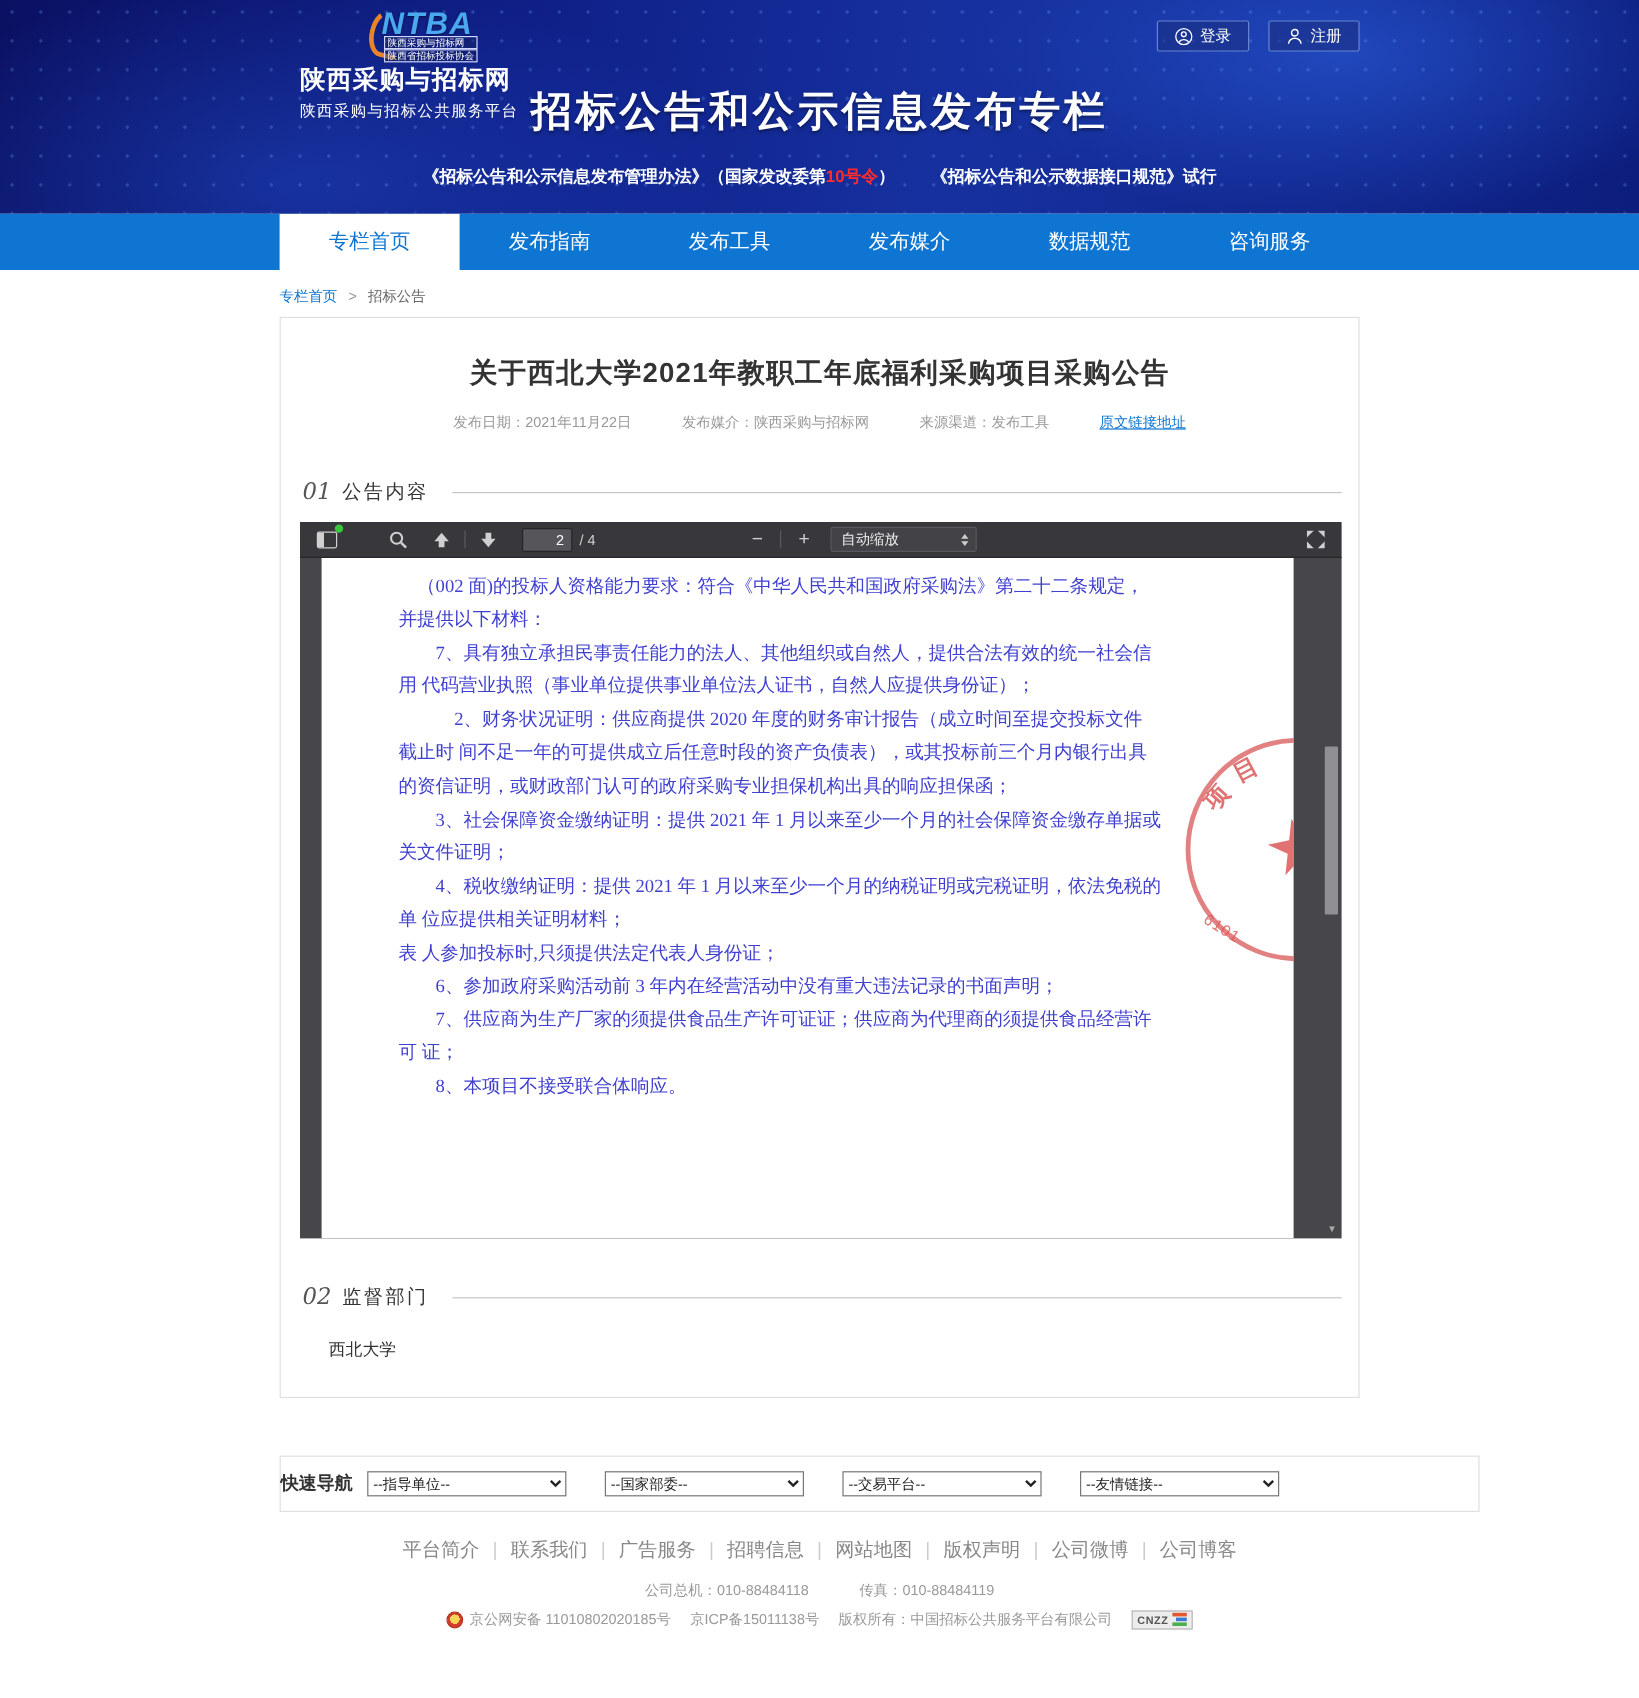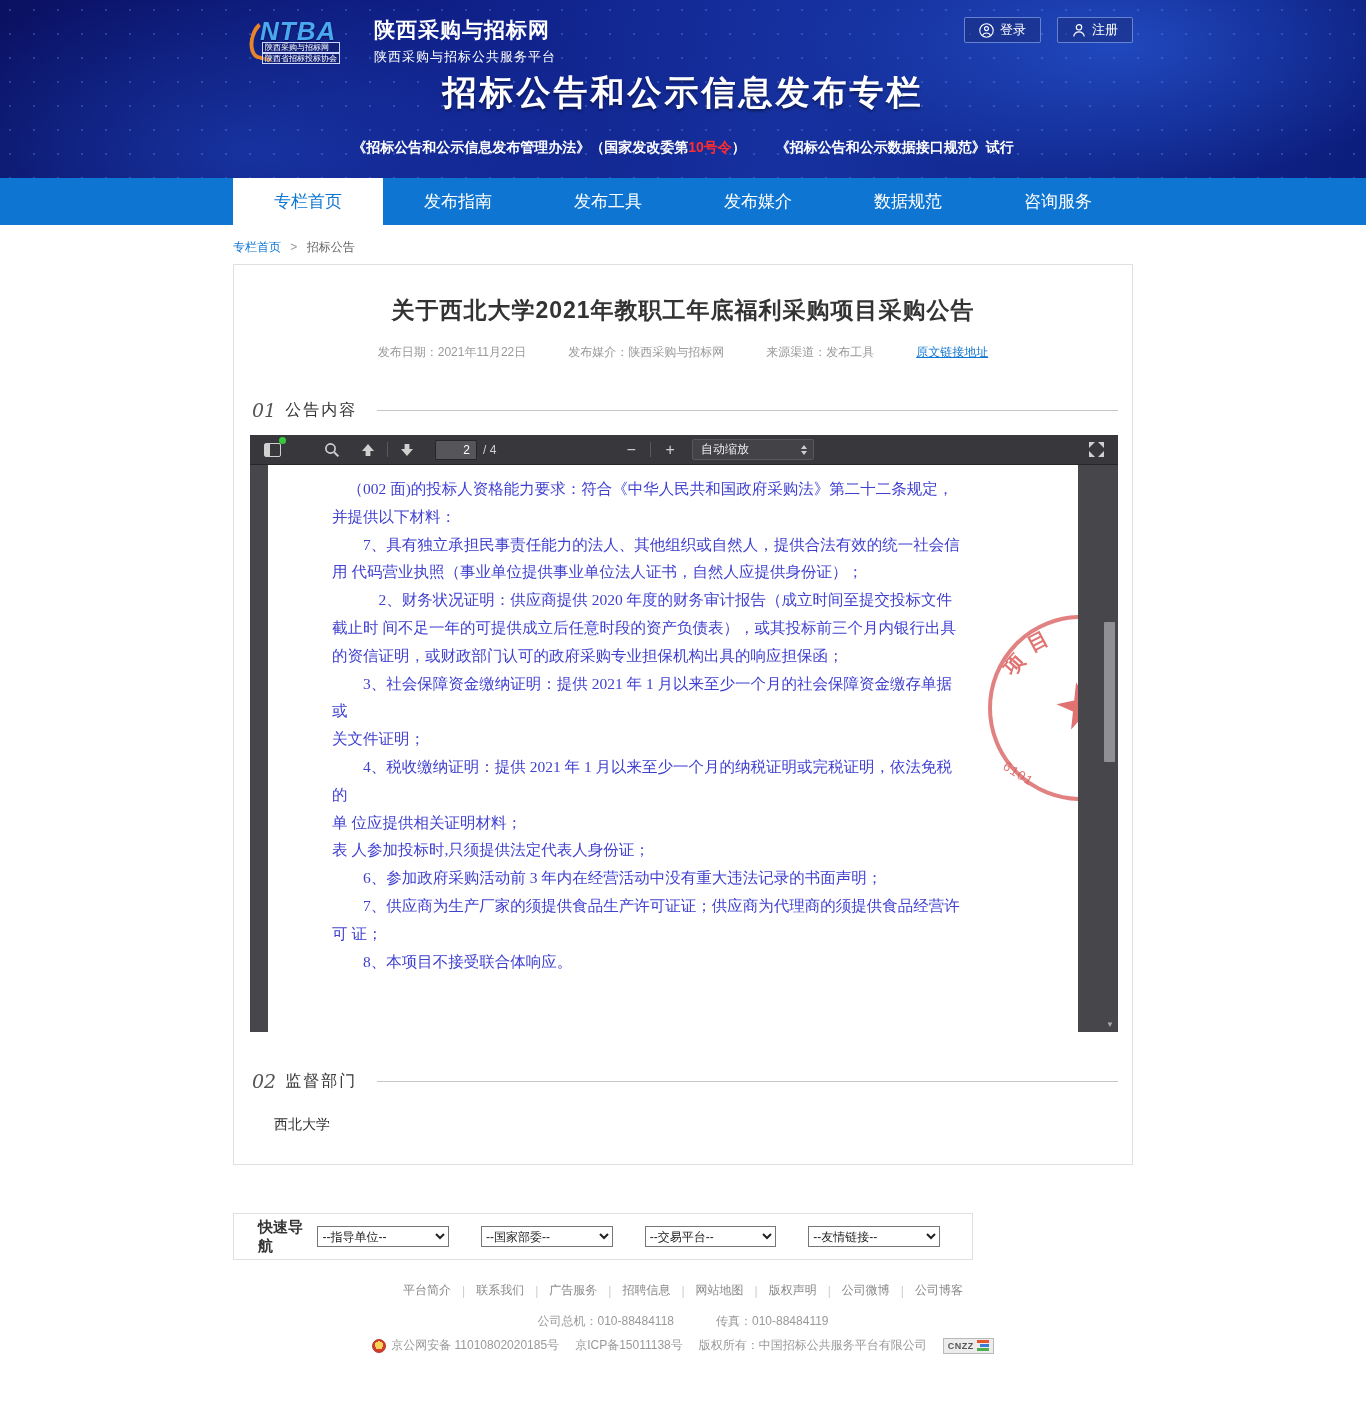--- a/index.html
+++ b/index.html
@@ -9,21 +9,21 @@
   
   .header {
     position:relative; height:178px; overflow:hidden;
     background:
       radial-gradient(circle 1.2px at 10px 10px, rgba(110,160,255,.28) 1.2px, transparent 1.6px),
       radial-gradient(ellipse 480px 220px at 82% 25%, rgba(45,100,230,.55), transparent 65%),
       radial-gradient(ellipse 560px 260px at 18% 85%, rgba(35,80,205,.45), transparent 65%),
       linear-gradient(100deg, #0a1162 0%, #0f1f87 32%, #16319f 58%, #0c1d7c 100%);
     background-size: 24px 24px, auto, auto, auto;
   }
-  .logo-row { position:absolute; top:16px; left:250px; display:flex; align-items:flex-start; }
+  .logo-row { position:absolute; top:4px; left:250px; display:flex; align-items:flex-end;flex-direction:column; }
   .logo-mark { position:relative; width:112px; height:48px; margin-right:12px; }
   .logo-swoosh {
     position:absolute; left:0; top:4px; width:26px; height:40px;
     border:4px solid #e8842a; border-right:none; border-radius:60% 0 0 60%;
     transform:rotate(14deg); border-top-color:transparent;
   }
   .logo-brand {
     position:absolute; left:10px; top:0; font-size:26px; font-weight:bold; font-style:italic;
     color:#49a8f0; letter-spacing:1px; text-shadow:0 1px 2px rgba(0,0,0,.5);
   }
@@ -114,52 +114,52 @@
   }
   .zoom-select-label { flex:1; }
   .spin { display:flex; flex-direction:column; gap:2px; }
   .spin i { display:block; width:0; height:0; border-left:3.5px solid transparent; border-right:3.5px solid transparent; }
   .spin .up { border-bottom:4px solid #cfcfcf; }
   .spin .dn { border-top:4px solid #cfcfcf; }
 
   .pdf-body { position:relative; height:567px; background:#47474b; overflow:hidden; }
   .pdf-page {
     position:absolute; left:18px; top:0; width:810px; height:567px; background:#fff;
-    overflow:hidden; padding:10px 112px 0 64px;
+    overflow:hidden; padding:10px 56px 0 64px;
   }
   .pdf-line {
     font-size:15.5px; line-height:27.8px; color:#3f3fd0; white-space:pre-wrap;
     font-family:"Liberation Serif", serif;
   }
   .pdf-scroll { position:absolute; right:2px; top:0; bottom:0; width:13px; }
   .pdf-thumb { position:absolute; right:1px; top:157px; width:11px; height:140px; background:#909094; border-radius:1px; cursor:pointer; }
   .scroll-down { position:absolute; right:2px; bottom:3px; font-size:8px; color:#aaa; cursor:pointer; }
 
   .seal { position:absolute; right:-96px; top:150px; width:186px; height:186px; opacity:.85; }
   .seal-ring { position:absolute; inset:0; border:4px solid rgba(211,70,70,.8); border-radius:50%; }
   .seal-star { position:absolute; left:50%; top:50%; transform:translate(-50%,-54%) rotate(-12deg); font-size:62px; color:rgba(211,60,60,.85); }
   .seal-char { position:absolute; font-size:20px; font-weight:bold; color:rgba(211,60,60,.85); }
   .seal-c1 { left:16px; top:36px; transform:rotate(-48deg); }
   .seal-c2 { left:40px; top:13px; transform:rotate(-28deg); }
   .seal-num { position:absolute; left:14px; bottom:20px; transform:rotate(32deg); font-size:13px; color:rgba(211,60,60,.85); letter-spacing:1px; }
 
   
   .quicknav {
-    width:740px; margin:48px 0 0 233px; border:1px solid #e0e0e0; height:47px;
-    display:flex; align-items:center; padding-left:24px;
+    width:1000px; margin:48px 0 0 233px; border:1px solid #e0e0e0; height:47px;
+    display:flex; align-items:center; padding-left:0;
   }
   .quicknav-label { font-size:15px; font-weight:bold; color:#333; margin-right:12px; }
   .qn-select {
     width:166px; height:21px; font-size:12px; color:#222; margin-right:32px;
     border:1px solid #767676; background:#fff; font-family:"Liberation Sans", sans-serif;
   }
 
   
   .footer { margin-top:22px; text-align:center; }
-  .footer-links { display:flex; justify-content:center; align-items:center; font-size:12px; color:#888; }
+  .footer-links { display:flex; justify-content:center; align-items:center; font-size:16px; color:#888; }
   .footer-links .flink { cursor:pointer; }
   .footer-links .fsep { color:#ccc; margin:0 11px; }
   .footer-line2 { margin-top:14px; display:flex; justify-content:center; gap:42px; font-size:12px; color:#999; }
   .footer-line3 { margin-top:7px; display:flex; justify-content:center; align-items:center; gap:16px; font-size:12px; color:#999; }
   .beian-group { display:flex; align-items:center; gap:5px; }
   .police-badge { width:14px; height:14px; border-radius:50%;
     background:radial-gradient(circle at 50% 45%, #f6d458 0 4px, #d43c2c 4px 7px); border:1px solid #b5321f; }
   .cnzz-badge {
     display:flex; align-items:center; gap:3px; background:#ececec; border:1px solid #b9b9b9;
     padding:1px 4px; height:16px;

